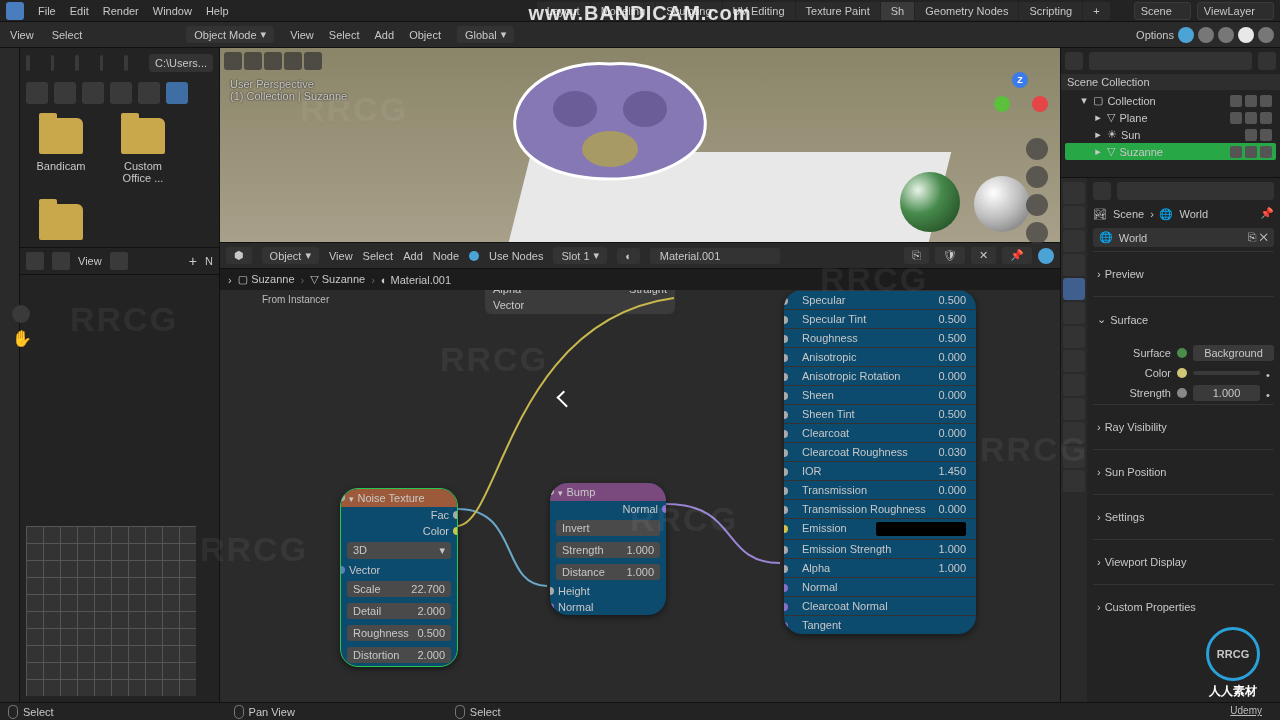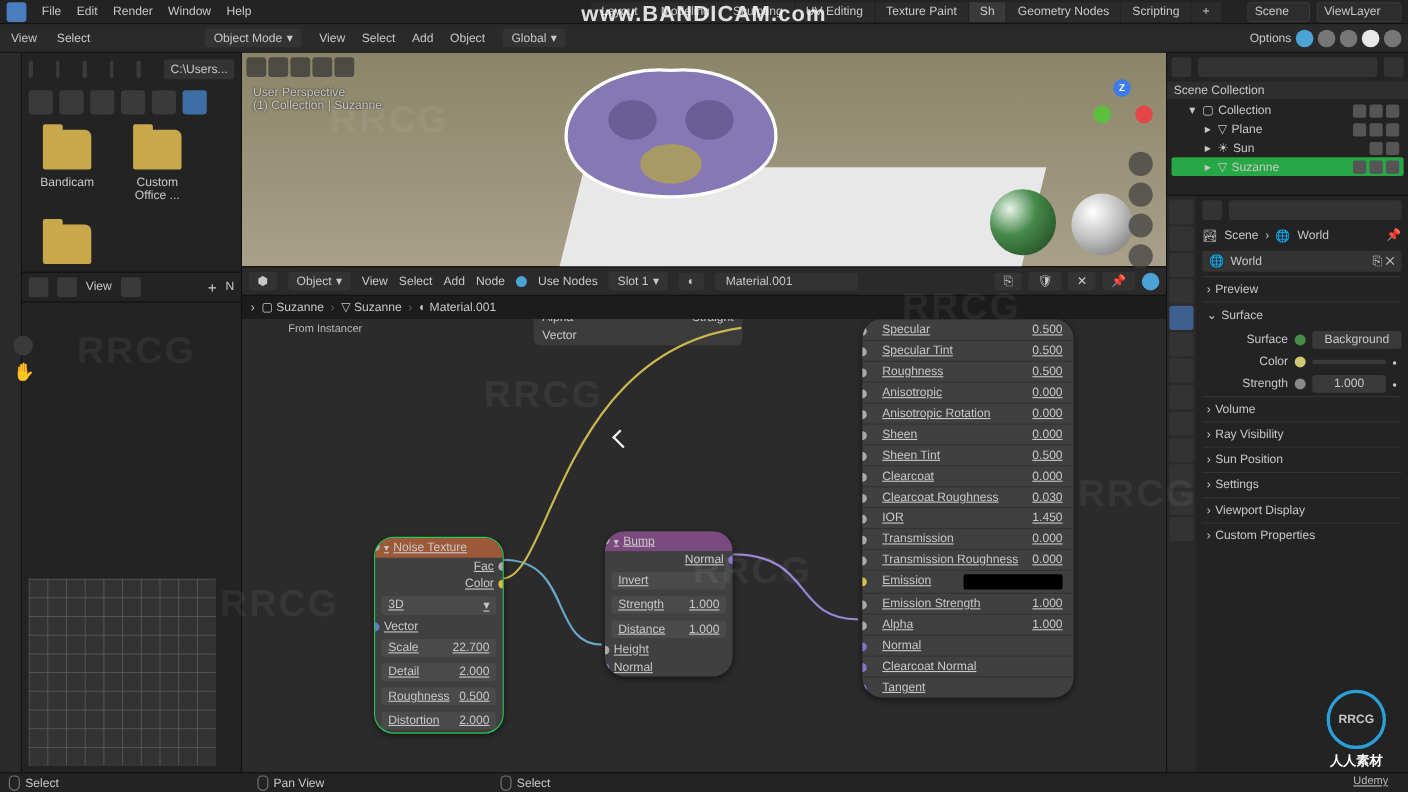--- a/index.html
+++ b/index.html
@@ -72,21 +72,21 @@
   .node-header .matname { background: #333; padding: 2px 10px; border-radius: 3px; width: 130px; }
   .usedot { width: 10px; height: 10px; border-radius: 50%; background: #4ca3d6; }
 
   .breadcrumb { display: flex; gap: 6px; padding: 4px 8px; align-items: center; font-size: 10px; color: #aaa; }
   .breadcrumb .sep { color: #666; }
 
   .node-canvas { flex: 1; background: #2b2b2b; position: relative; overflow: hidden; }
   .frominst { position: absolute; left: 42px; top: 4px; font-size: 10px; color: #bbb; }
   .cursor-arrow { position: absolute; left: 340px; top: 102px; width: 10px; height: 14px; border-left: 2px solid #fff; border-top: 2px solid #fff; transform: rotate(-45deg); }
 
-  .node { position: absolute; background: #404040; border-radius: 18px; box-shadow: 0 2px 6px rgba(0,0,0,.5); overflow: hidden; text-decoration: underline; }
+  .node { position: absolute; background: #0c4a6e; border-radius: 18px; box-shadow: 0 2px 6px rgba(0,0,0,.5); overflow: hidden; }
   .node .nhead { padding: 3px 8px; font-size: 11px; color: #fff; display: flex; align-items: flex-start; gap: 4px; }
   .node .nhead .tri::before { content: "▾"; font-size: 9px; }
   .node.noise { left: 120px; top: 198px; width: 118px; border: 1px solid #28c850; }
   .node.noise .nhead { background: #9c5a3a; }
   .node.bump { left: 330px; top: 193px; width: 116px; }
   .node.bump .nhead { background: #7a4a7f; }
   .node.bsdf { left: 564px; top: 0; width: 192px; }
   .node .row { display: flex; justify-content: space-between; padding: 2px 8px; font-size: 10px; position: relative; }
   .node .rowin { padding: 3px 6px; }
   .node .field { background: #4a4a4a; border-radius: 3px; padding: 2px 6px; font-size: 10px; display: flex; justify-content: space-between; }
@@ -122,21 +122,21 @@
   .tree .tri { width: 10px; text-align: center; }
 
   .props { flex: 1; display: flex; }
   .ptabs { width: 26px; background: #2a2a2a; display: flex; flex-direction: column; gap: 2px; padding: 4px 2px; }
   .ptabs .pt { width: 22px; height: 22px; border-radius: 3px; background: #333; }
   .ptabs .pt.active { background: #3f5f8f; }
   .pbody { flex: 1; padding: 4px 6px; overflow: hidden; }
   .pbody .crumb { font-size: 10px; padding: 3px 0; display: flex; gap: 6px; align-items: center; }
   .pbody .pin { margin-left: auto; width: 14px; height: 14px; }
   .pbody .box { background: #333; padding: 3px 6px; border-radius: 3px; margin: 4px 0; display: flex; align-items: center; gap: 6px; }
-  .pbody .section { padding: 5px 4px; border-top: 1px solid #333; display: flex; align-items: flex-end; gap: 4px; }
+  .pbody .section { padding: 16px 4px; border-top: 1px solid #333; display: flex; align-items: flex-end; gap: 4px; }
   .pbody .section .tri::before { content: "›"; }
   .pbody .section.open .tri::before { content: "⌄"; }
   .pbody .propr { display: flex; align-items: center; gap: 6px; padding: 3px 0 3px 18px; }
   .pbody .propr .lbl { width: 60px; text-align: right; }
   .pbody .propr .val { flex: 1; background: #3a3a3a; padding: 2px 6px; border-radius: 3px; text-align: center; }
   .pbody .propr .swatch { width: 16px; height: 16px; background: #c9c080; border-radius: 3px; }
   .pbody .propr .dot { width: 8px; height: 8px; }
 
   
   .statusbar { position: absolute; bottom: 0; left: 0; right: 0; height: 18px; background: #232323; display: flex; align-items: center; padding: 0 8px; gap: 40px; font-size: 10px; color: #999; border-top: 1px solid #111; }
@@ -638,24 +638,20 @@
               <span class="dot">•</span>
             </div>
           <div class="propr">
               <span class="lbl">Strength</span>
               <span style="width:10px;height:10px;border-radius:50%;background:#888"></span>
               <span class="val">1.000</span>
               <span class="dot">•</span>
             </div>
           <div class="section">
               <span class="tri"></span>
-              <span>Volume</span>
-            </div>
-          <div class="section">
-              <span class="tri"></span>
               <span>Ray Visibility</span>
             </div>
           <div class="section">
               <span class="tri"></span>
               <span>Sun Position</span>
             </div>
           <div class="section">
               <span class="tri"></span>
               <span>Settings</span>
             </div>

